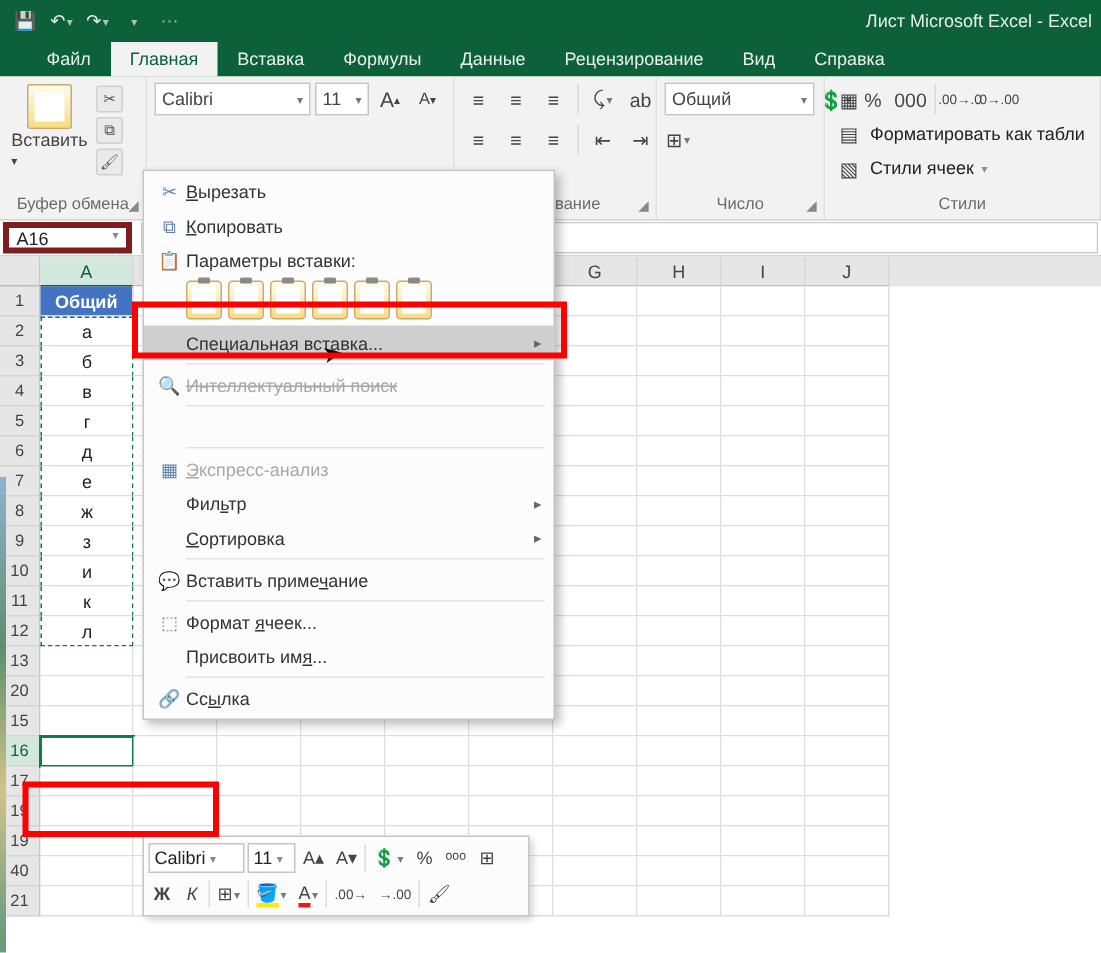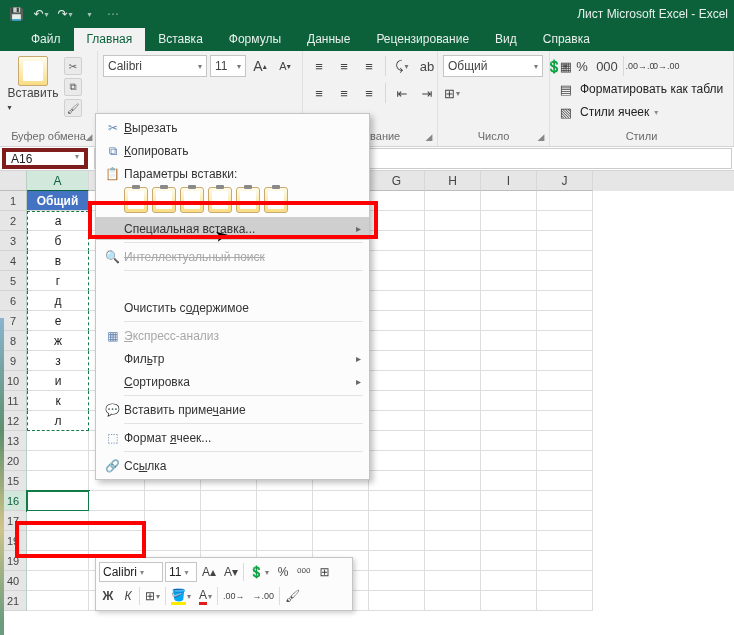--- a/index.html
+++ b/index.html
@@ -567,24 +567,20 @@
     </div>
   <div class="ctx-sep"></div>
   <div class="ctx-item disabled">
       <span class="ci-icon">🔍</span>
       <span style="text-decoration:line-through">Интеллектуальный поиск</span>
     </div>
   <div class="ctx-sep"></div>
   <div class="ctx-item">
       <span class="ci-icon"></span>
     </div>
-  <div class="ctx-item">
-      <span class="ci-icon"></span>
-      <span>Очистить с<span class="u">о</span>держимое</span>
-    </div>
   <div class="ctx-sep"></div>
   <div class="ctx-item disabled">
       <span class="ci-icon">▦</span>
       <span><span class="u">Э</span>кспресс-анализ</span>
     </div>
   <div class="ctx-item">
       <span class="ci-icon"></span>
       <span>Фил<span class="u">ь</span>тр</span>
       <span class="arrow">▸</span>
     </div>
@@ -595,20 +591,24 @@
     </div>
   <div class="ctx-sep"></div>
   <div class="ctx-item">
       <span class="ci-icon">💬</span>
       <span>Вставить приме<span class="u">ч</span>ание</span>
     </div>
   <div class="ctx-sep"></div>
   <div class="ctx-item">
       <span class="ci-icon">⬚</span>
       <span>Формат <span class="u">я</span>чеек...</span>
+    </div>
+  <div class="ctx-item">
+      <span class="ci-icon"></span>
+      <span>Присвоить им<span class="u">я</span>...</span>
     </div>
   <div class="ctx-sep"></div>
   <div class="ctx-item">
       <span class="ci-icon">🔗</span>
       <span>Сс<span class="u">ы</span>лка</span>
     </div>
 </div>
 
 <div class="cursor">➤</div>
 

